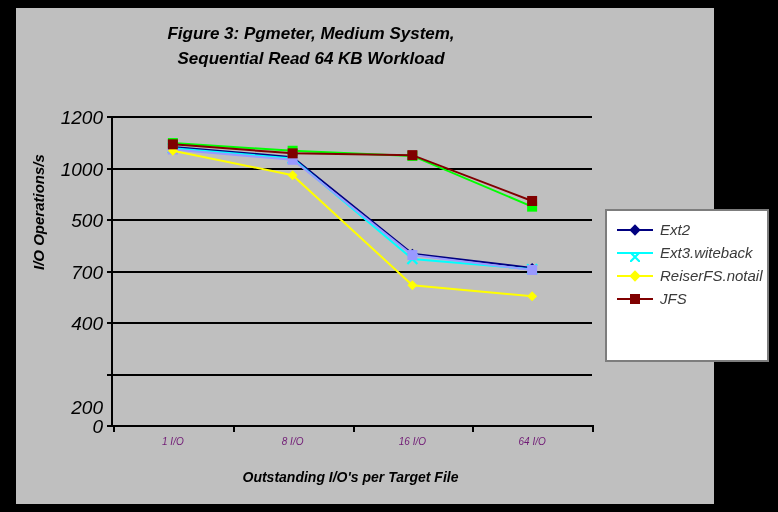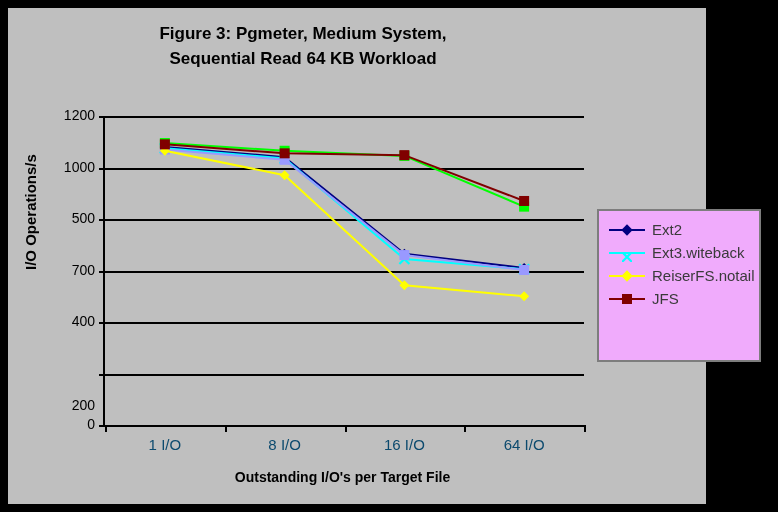--- a/index.html
+++ b/index.html
@@ -8,25 +8,26 @@
     background: #000000;
   }
   body {
     width: 778px;
     height: 512px;
     overflow: hidden;
     font-family: "Liberation Sans", sans-serif;
   }
   #figure {
     position: absolute;
-    left: 8px;
+    left: 16px;
     top: 8px;
     width: 698px;
     height: 496px;
     background: #bfbfbf;
+    font-style: italic;
   }
   
   #chart-title {
     position: absolute;
     left: 0;
     top: 13px;
     width: 590px;
     text-align: center;
     font-size: 17px;
     font-weight: bold;
@@ -56,38 +57,38 @@
     left: -6px;
     width: 6px;
     height: 0;
     border-top: 2px solid #000;
   }
   .ytick-label {
     position: absolute;
     right: 100%;
     margin-right: 10px;
     transform: translateY(-9px);
-    font-size: 14px;
+    font-size: 19px;
     color: #000;
     white-space: nowrap;
   }
   .xtick-mark {
     position: absolute;
     top: 100%;
     height: 7px;
     width: 0;
     border-left: 2px solid #000;
   }
   .xtick-label {
     position: absolute;
     top: 100%;
     margin-top: 11px;
     transform: translateX(-50%);
-    font-size: 15px;
-    color: #0c4a6e;
+    font-size: 10px;
+    color: #701a75;
     white-space: nowrap;
     text-align: center;
   }
   #y-axis-title {
     position: absolute;
     left: 14px;
     top: 262px;
     transform-origin: 0 0;
     transform: rotate(-90deg);
     font-size: 15px;
@@ -115,21 +116,21 @@
     overflow: visible;
   }
   
   #legend {
     position: absolute;
     left: 589px;
     top: 201px;
     width: 164px;
     height: 153px;
     border: 2px solid #7d7d7d;
-    background: #f0abfc;
+    background: #ffffff;
     box-sizing: border-box;
     padding: 7px 16px 0 0;
   }
   .legend-row {
     display: flex;
     align-items: center;
     height: 23px;
     padding-left: 10px;
   }
   .legend-key {

